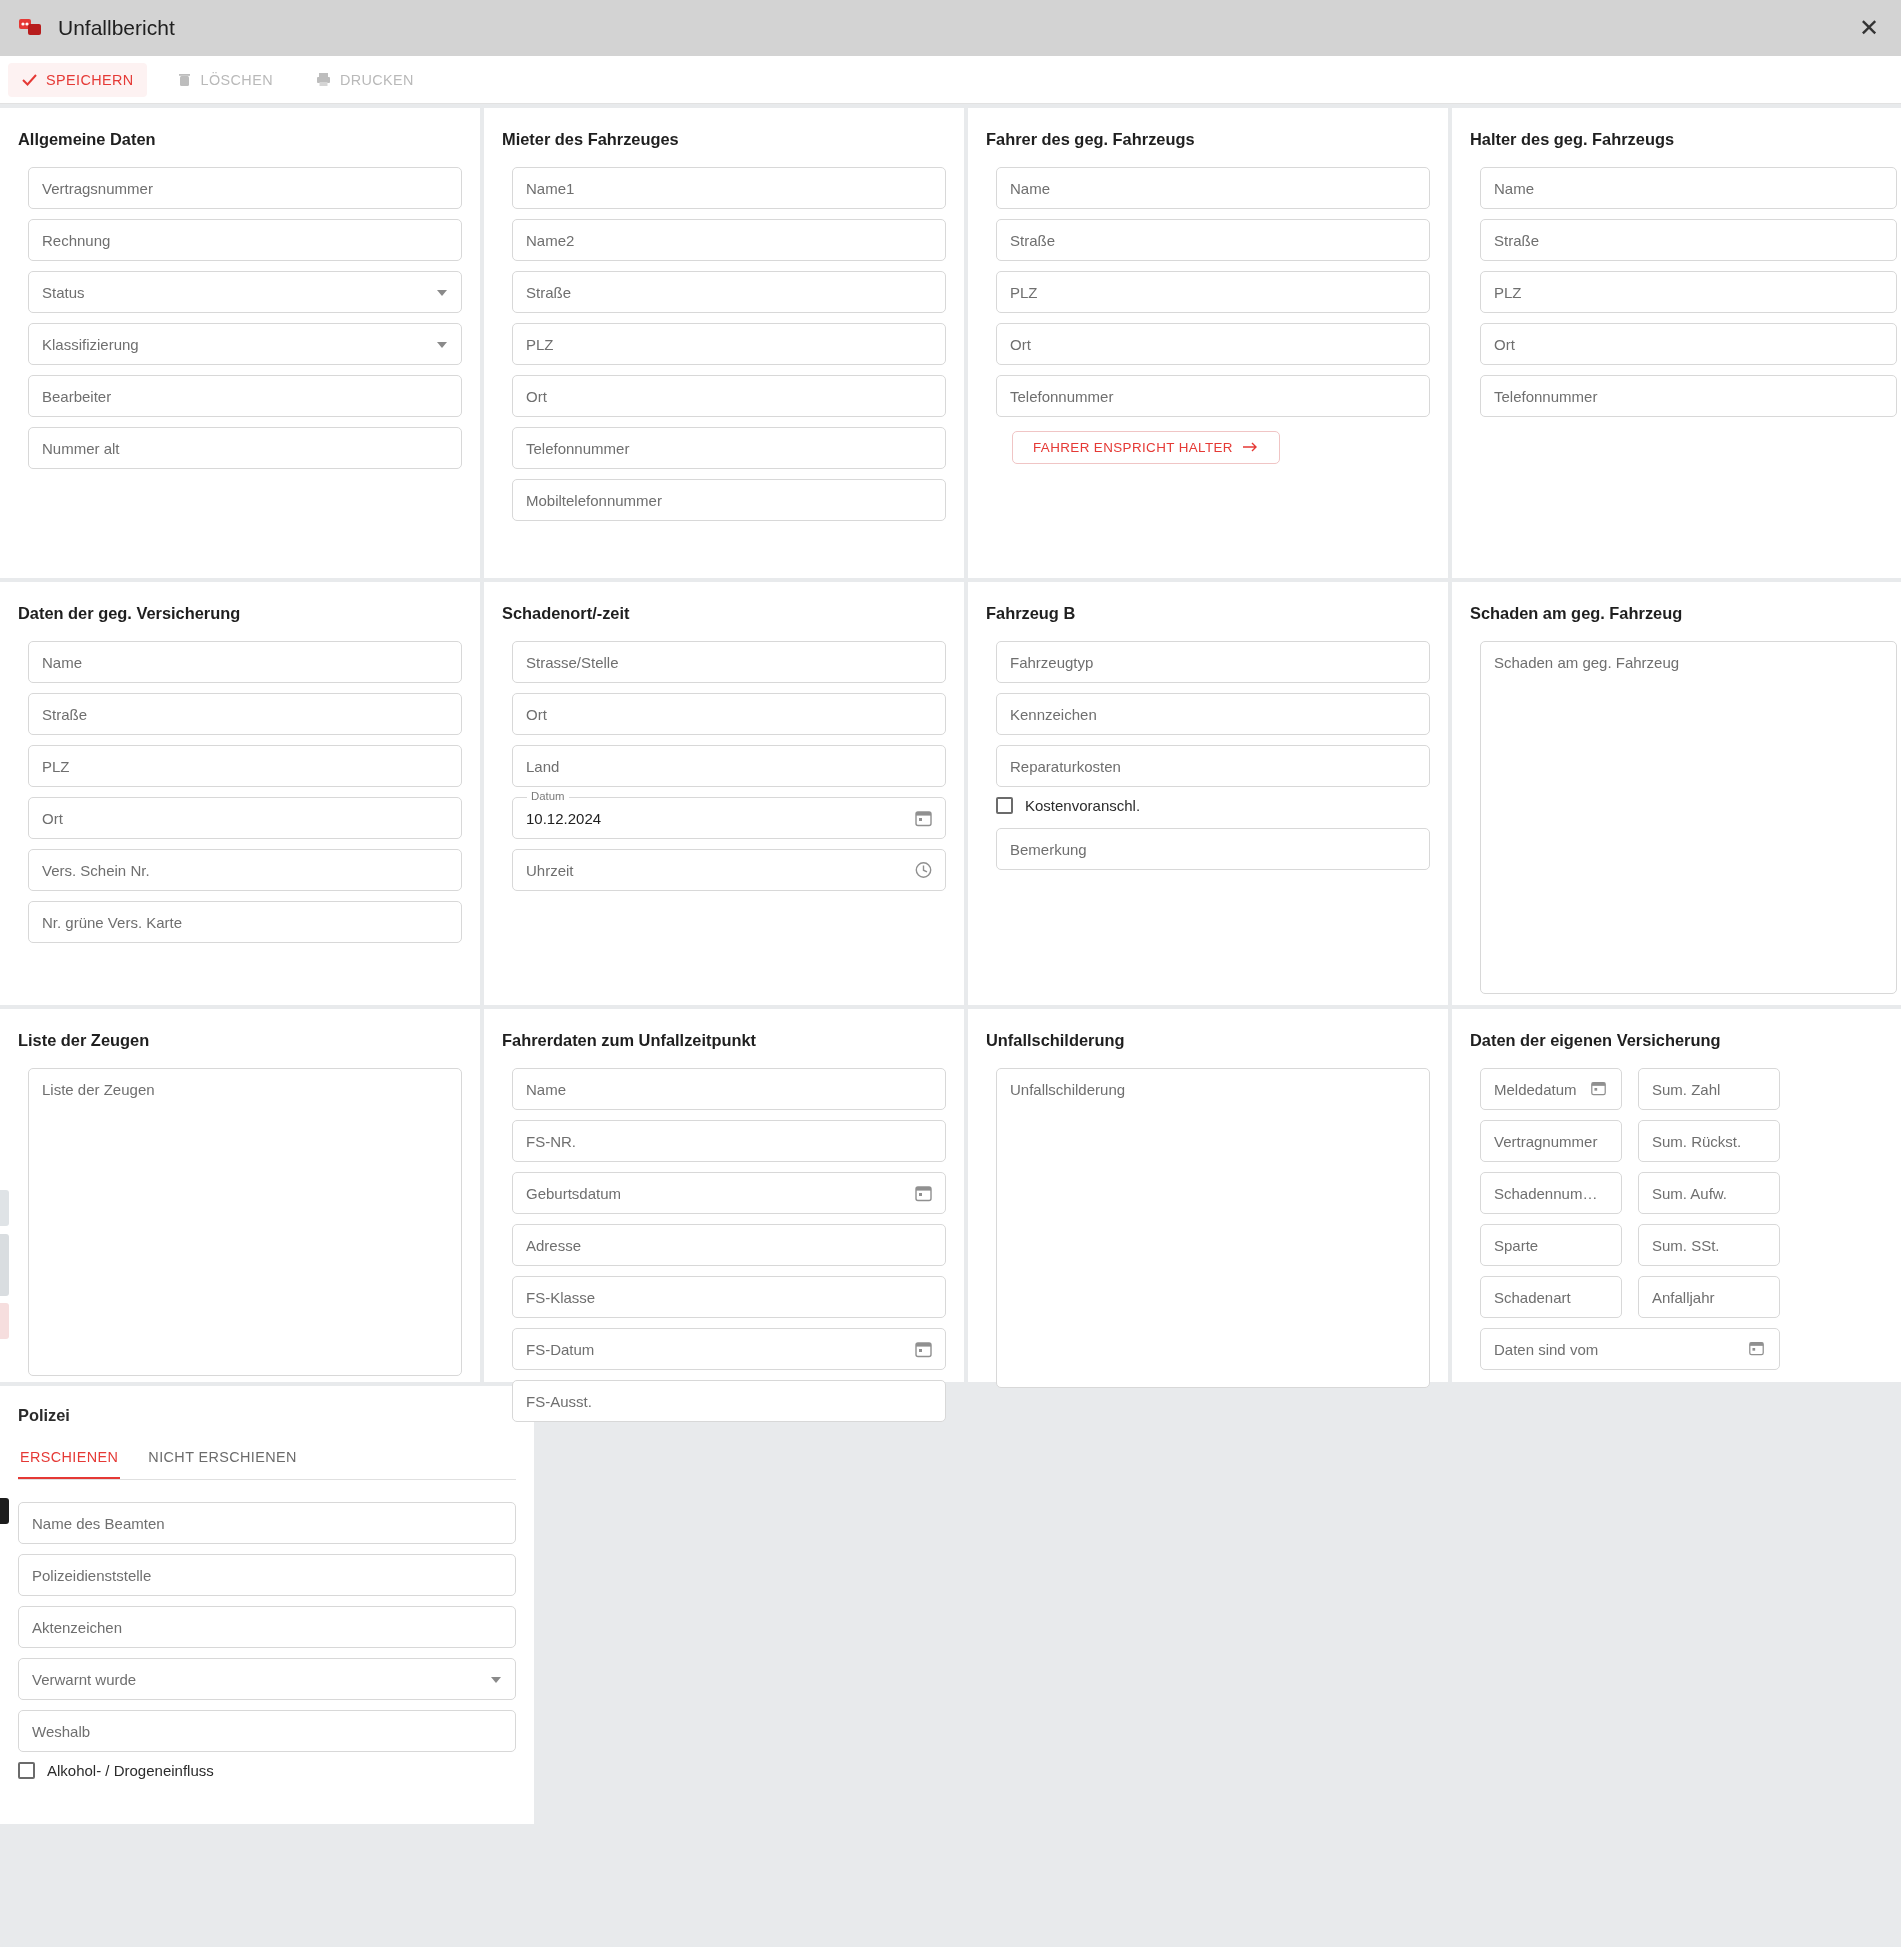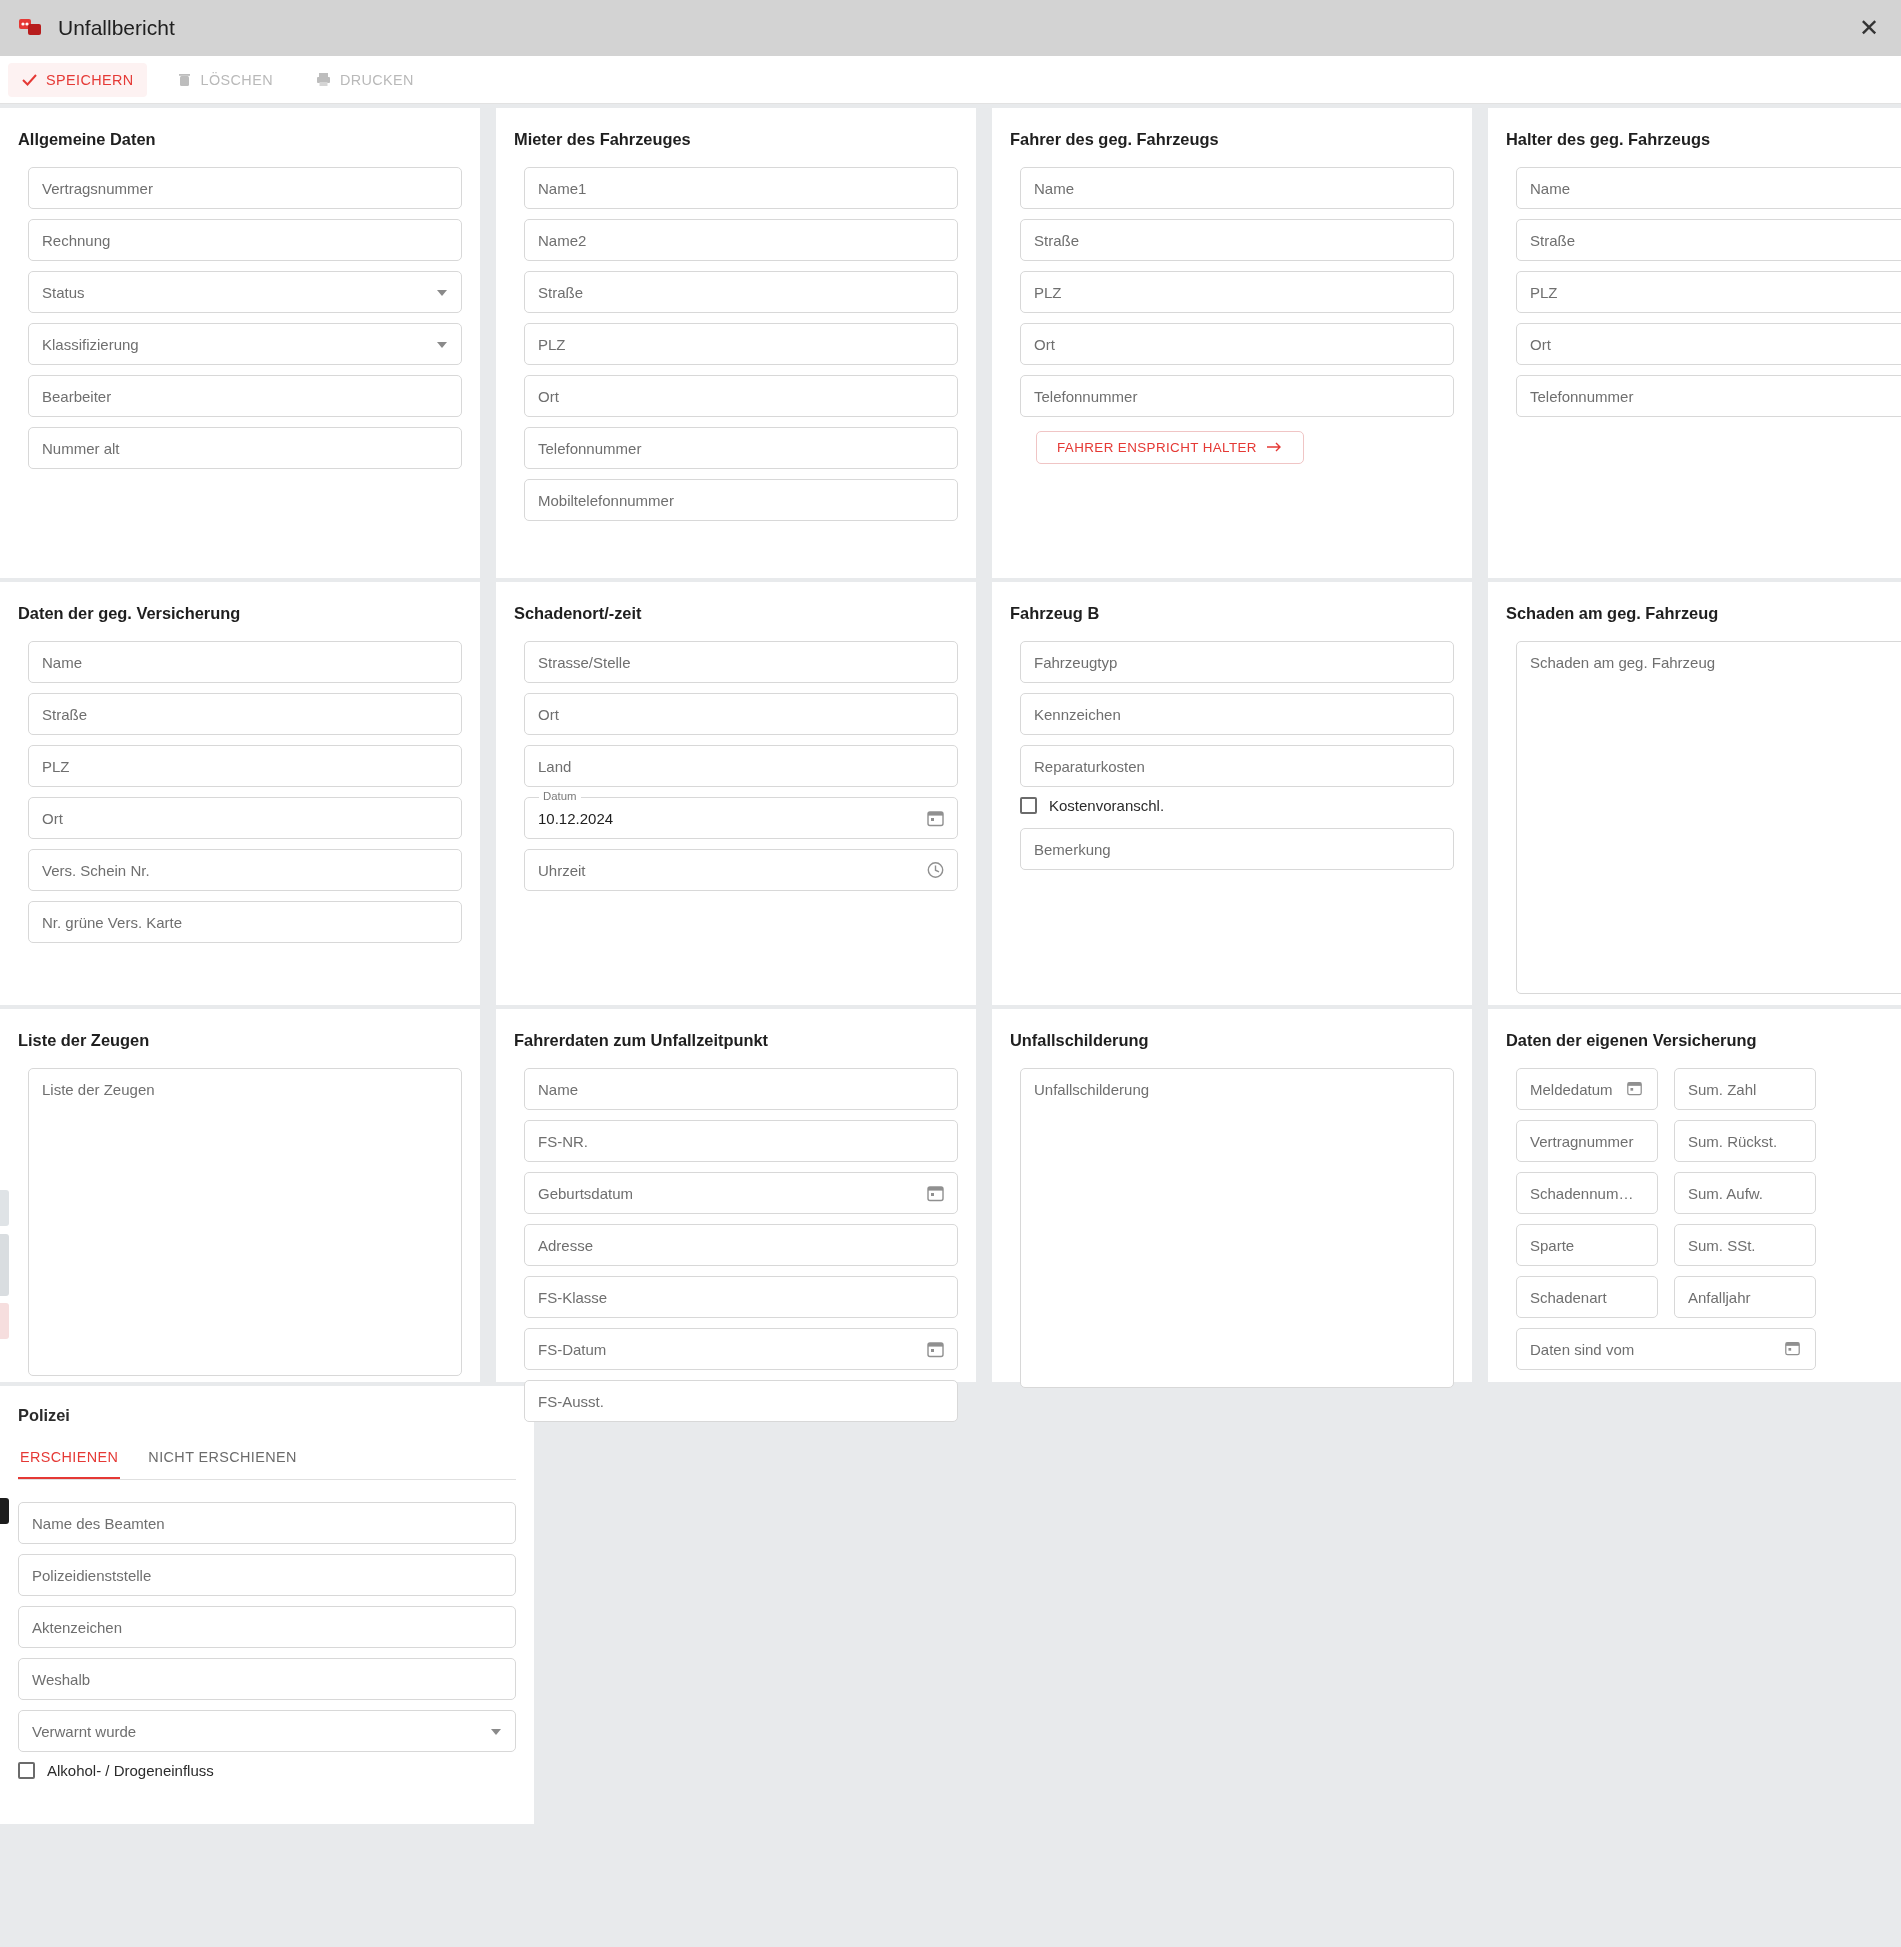--- a/index.html
+++ b/index.html
@@ -47,21 +47,21 @@
     font-family: "Liberation Sans", sans-serif;
   }
   .tbtn.primary { color: #e53935; background: #fdf2f2; }
   .tbtn.disabled { color: #b9b9b9; cursor: default; }
   .tbtn .ico { width: 17px; height: 17px; display: inline-block; }
 
   
   .grid {
     display: grid;
     grid-template-columns: 480px 480px 480px 463px;
-    gap: 16px;
+    gap: 4px;
     padding: 4px 0 0 0;
     background: #e8eaec;
   }
   .card {
     background: #ffffff;
     padding: 14px 18px 18px 18px;
   }
   .card h3 {
     margin: 8px 0 18px 0;
     font-size: 16.4px;
@@ -532,25 +532,25 @@
     </div>
     <div class="field">
         <span>Name des Beamten</span>
       </div>
     <div class="field">
         <span>Polizeidienststelle</span>
       </div>
     <div class="field">
         <span>Aktenzeichen</span>
       </div>
+    <div class="field select">
+        <span>Verwarnt wurde</span>
+      </div>
     <div class="field">
         <span>Weshalb</span>
-      </div>
-    <div class="field select">
-        <span>Verwarnt wurde</span>
       </div>
     <div class="checkrow" style="margin-left:0">
       <span class="checkbox"></span>
       <span>Alkohol- / Drogeneinfluss</span>
     </div>
   </section>
 
   <div class="edge-mark em1"></div>
   <div class="edge-mark em2"></div>
   <div class="edge-mark em3"></div>

